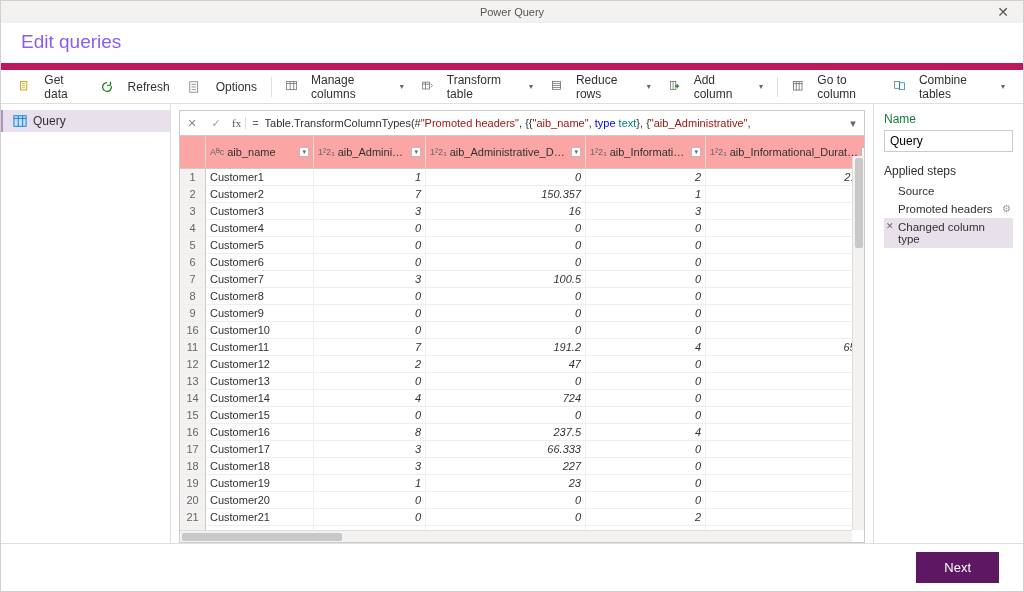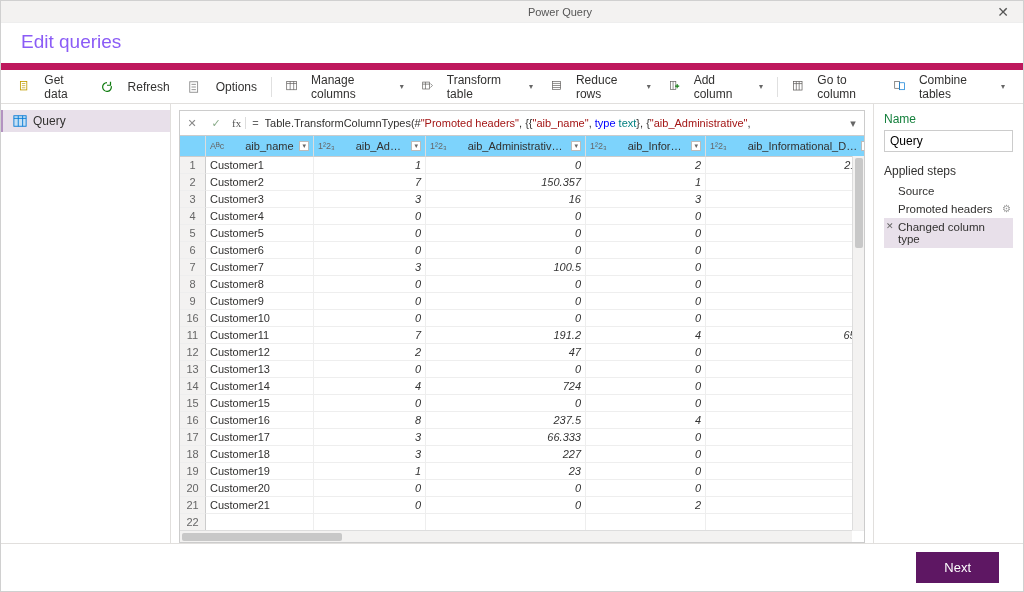--- a/index.html
+++ b/index.html
@@ -1,19 +1,19 @@
 <!DOCTYPE html>
 <html><head>
 <meta charset="utf-8">
 <style>
 * { box-sizing: border-box; font-family: "Segoe UI", sans-serif; }
 body { margin: 0; background: #f3f2f1; width: 1024px; height: 592px; overflow: hidden; font-size: 12px; color: #323130; }
 .window { width: 1024px; height: 592px; display: flex; flex-direction: column; background: #fff; border: 1px solid #d0d0d0; }
 .titlebar { height: 22px; background: #f3f2f1; display: flex; align-items: center; position: relative; border-bottom: 1px solid #eee; }
-.titlebar .title { position: absolute; left: 50%; transform: translateX(-50%); font-size: 11px; color: #555; margin-left: 48px; }
+.titlebar .title { position: absolute; left: 50%; transform: translateX(-50%); font-size: 11px; color: #555; }
 .titlebar .close { position: absolute; right: 6px; font-size: 14px; color: #555; cursor: pointer; padding: 0 8px; }
 .header { padding: 8px 20px 10px; font-size: 19px; color: #8b5cf6; background: #fff; border-bottom: 7px solid #be185d; }
 .toolbar { display: flex; align-items: center; gap: 2px; padding: 4px 10px; background: #fff; border-bottom: 1px solid #e1dfdd; height: 34px; }
 .tb-btn { display: flex; align-items: center; gap: 14px; padding: 4px 8px; font-size: 12px; color: #323130; cursor: pointer; border-radius: 2px; }
 .tb-btn .chev { font-size: 8px; color: #666; margin-left: 2px; }
 .tb-sep { width: 1px; height: 20px; background: #e0e0e0; margin: 0 4px; }
 .icon { width: 14px; height: 14px; display: inline-block; }
 .main { flex: 1; display: flex; overflow: hidden; }
 .left { width: 170px; border-right: 1px solid #e1dfdd; background: #fff; padding-top: 6px; }
 .qitem { display: flex; align-items: center; gap: 6px; padding: 4px 10px; background: #e8e0ea; font-size: 12px; border-left: 2px solid #b392c1; }
@@ -23,24 +23,24 @@
 .fxbar .fchk { color: #8a8; }
 .fxbar .fx { font-family: "Segoe UI"; color: #555; padding: 0 4px; border-right: 1px solid #ddd; }
 .fxbar .eq { padding: 0 6px; color: #666; }
 .fxbar .formula { flex: 1; white-space: nowrap; overflow: hidden; font-family: Consolas, monospace; font-size: 11px; }
 .fxbar .formula .str { color: #a31515; }
 .fxbar .formula .kw  { color: #0000ff; }
 .fxbar .formula .typ { color: #008080; }
 .fxbar .drop { width: 22px; text-align: center; color: #666; cursor: pointer; }
 .gridwrap { flex: 1; overflow: hidden; border: 1px solid #ccc; border-top: none; position: relative; }
 .grid { display: grid; grid-template-columns: 26px 108px 112px 160px 120px 170px; font-size: 11px; }
-.ghead { background: #7dd3fc; border-right: 1px solid #ddd; border-bottom: 1px solid #ccc; padding: 10px 4px; display: flex; align-items: center; gap: 3px; height: 20px; white-space: nowrap; overflow: hidden; }
+.ghead { background: #fca5a5; border-right: 1px solid #ddd; border-bottom: 1px solid #ccc; padding: 16px 4px; display: flex; align-items: center; gap: 3px; height: 20px; white-space: nowrap; overflow: hidden; }
 .ghead.row { justify-content: center; }
 .ghead .typeico { color: #666; font-size: 9px; }
-.ghead .hname { flex: 1; overflow: hidden; text-overflow: ellipsis; margin-left: 18px; }
+.ghead .hname { flex: 1; overflow: hidden; text-overflow: ellipsis; }
 .ghead .hd { font-size: 7px; color: #666; border: 1px solid #bbb; padding: 0 2px; cursor: pointer; background:#fff; }
 .gcell { border-right: 1px solid #eee; border-bottom: 1px solid #eee; padding: 1px 4px; height: 17px; line-height: 15px; white-space: nowrap; overflow: hidden; background: #fff; }
 .gcell.rownum { background: #f3f2f1; text-align: center; color: #666; border-right: 1px solid #ccc; }
 .gcell.num { text-align: right; font-style: italic; color: #333; }
 .hscroll { height: 12px; background: #f3f2f1; border-top: 1px solid #ddd; position: relative; }
 .hscroll .thumb { position: absolute; left: 2px; top: 2px; width: 160px; height: 8px; background: #c8c8c8; border-radius: 2px; }
 .vscroll { position: absolute; right: 0; top: 20px; bottom: 12px; width: 12px; background: #f3f2f1; border-left: 1px solid #ddd; }
 .vscroll .thumb { position: absolute; top: 2px; left: 2px; width: 8px; height: 90px; background: #c8c8c8; border-radius: 2px; }
 .right { width: 150px; border-left: 1px solid #e1dfdd; background: #fff; padding: 8px 10px; font-size: 12px; }
 .right .lbl { color: #15803d; margin-bottom: 4px; }

